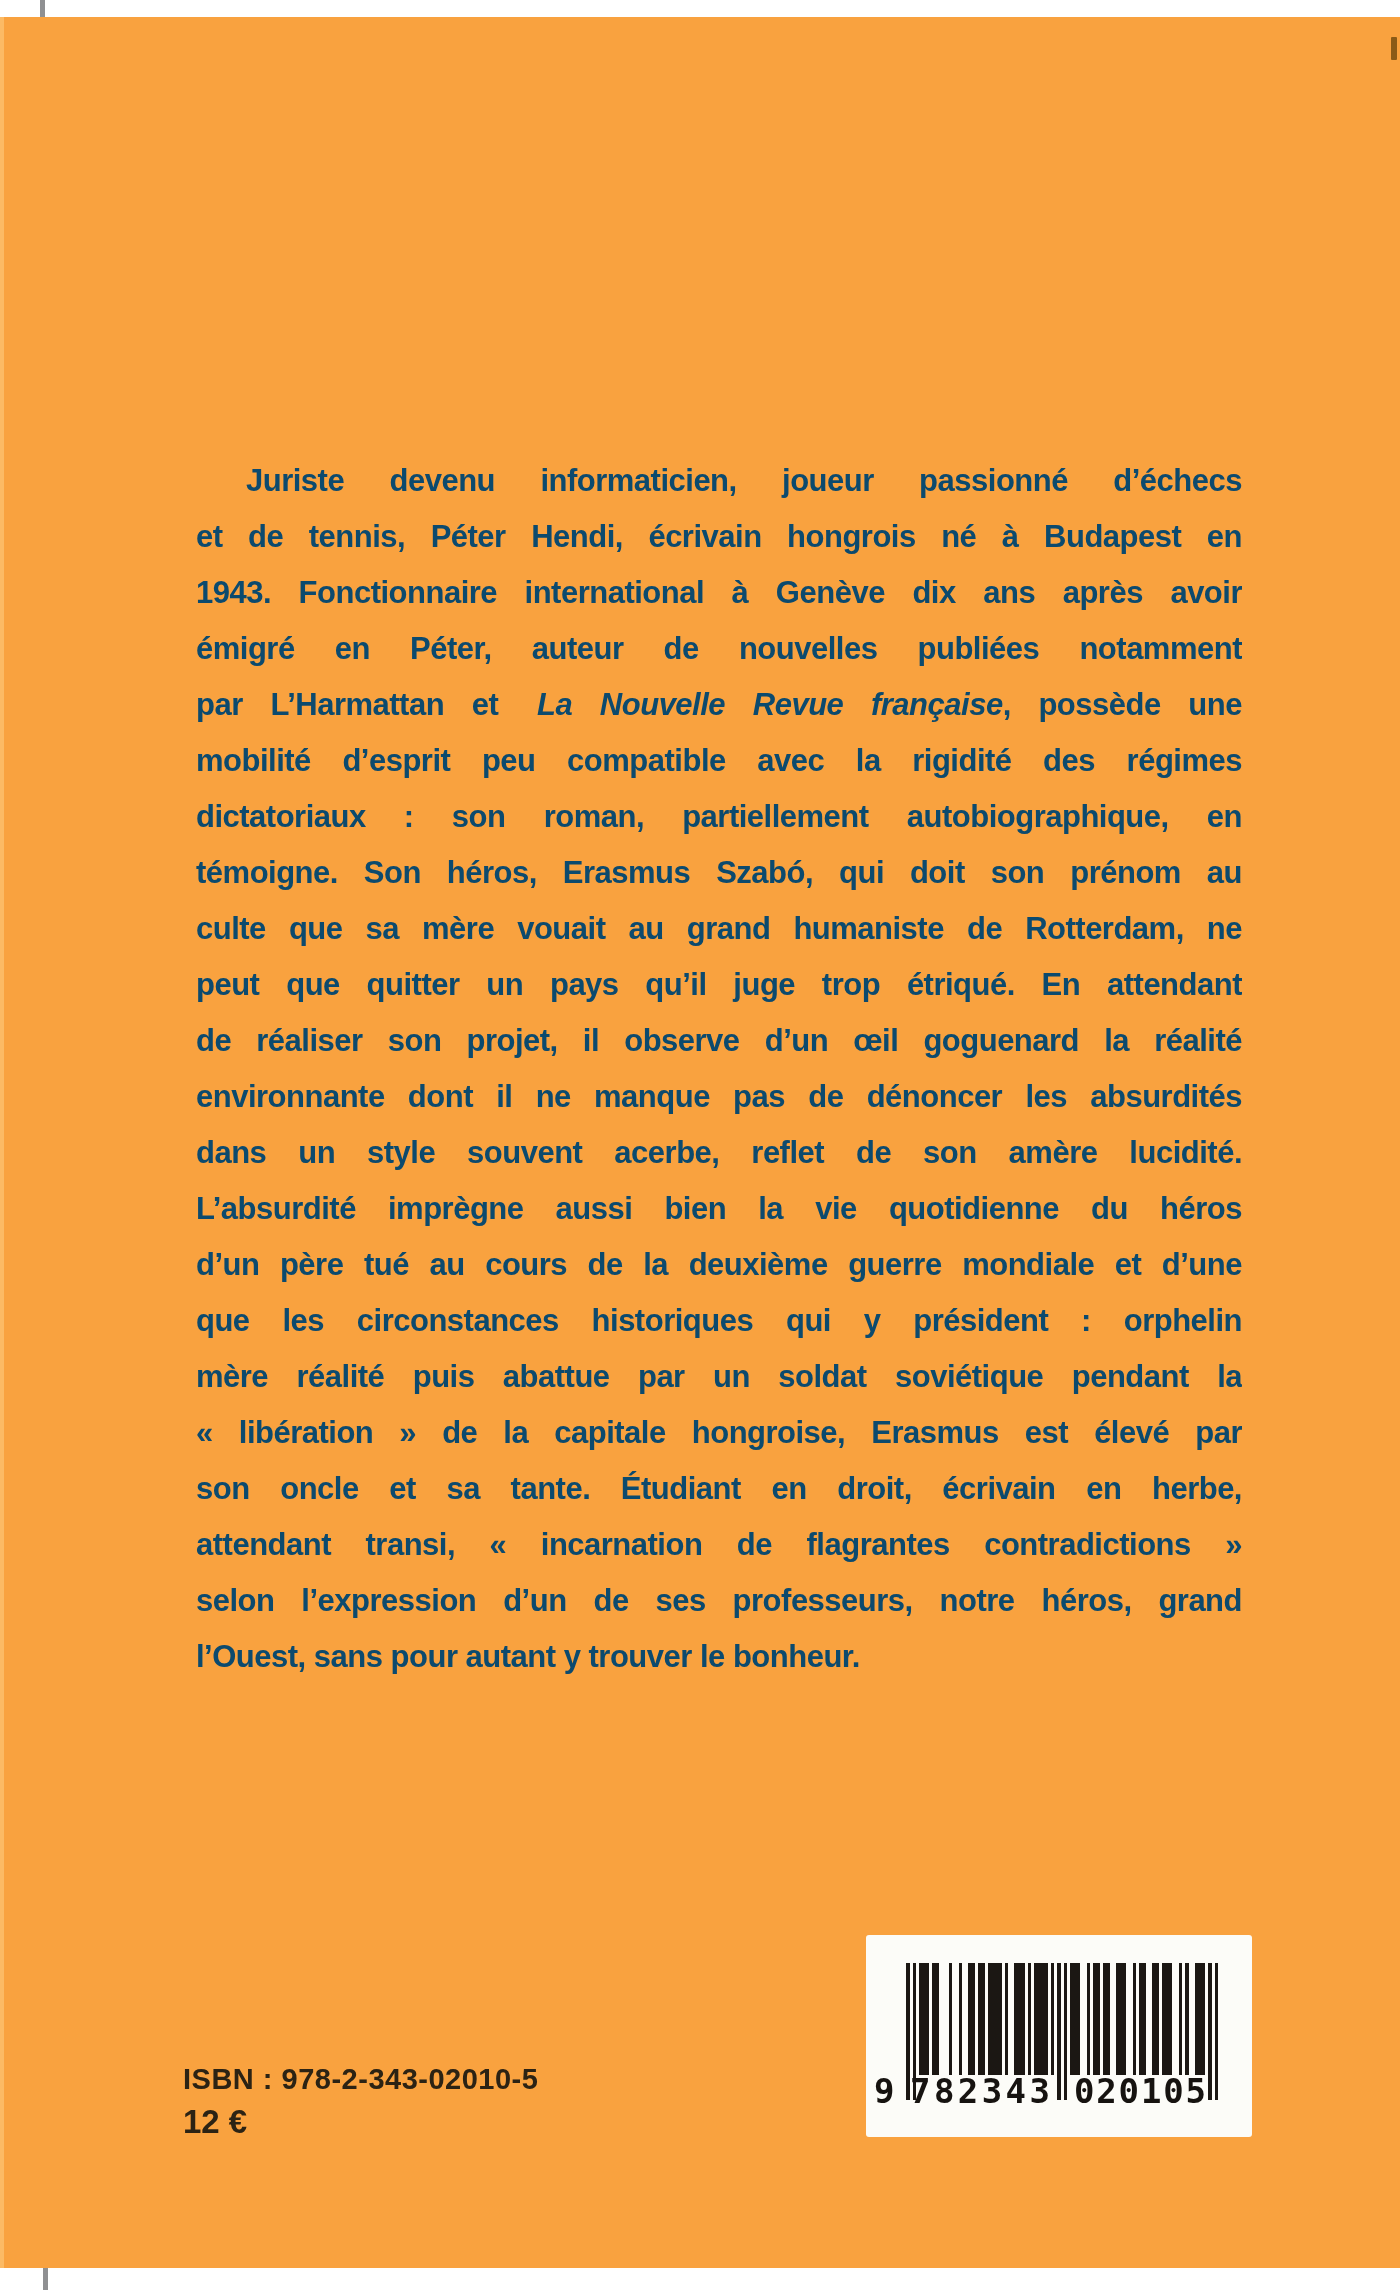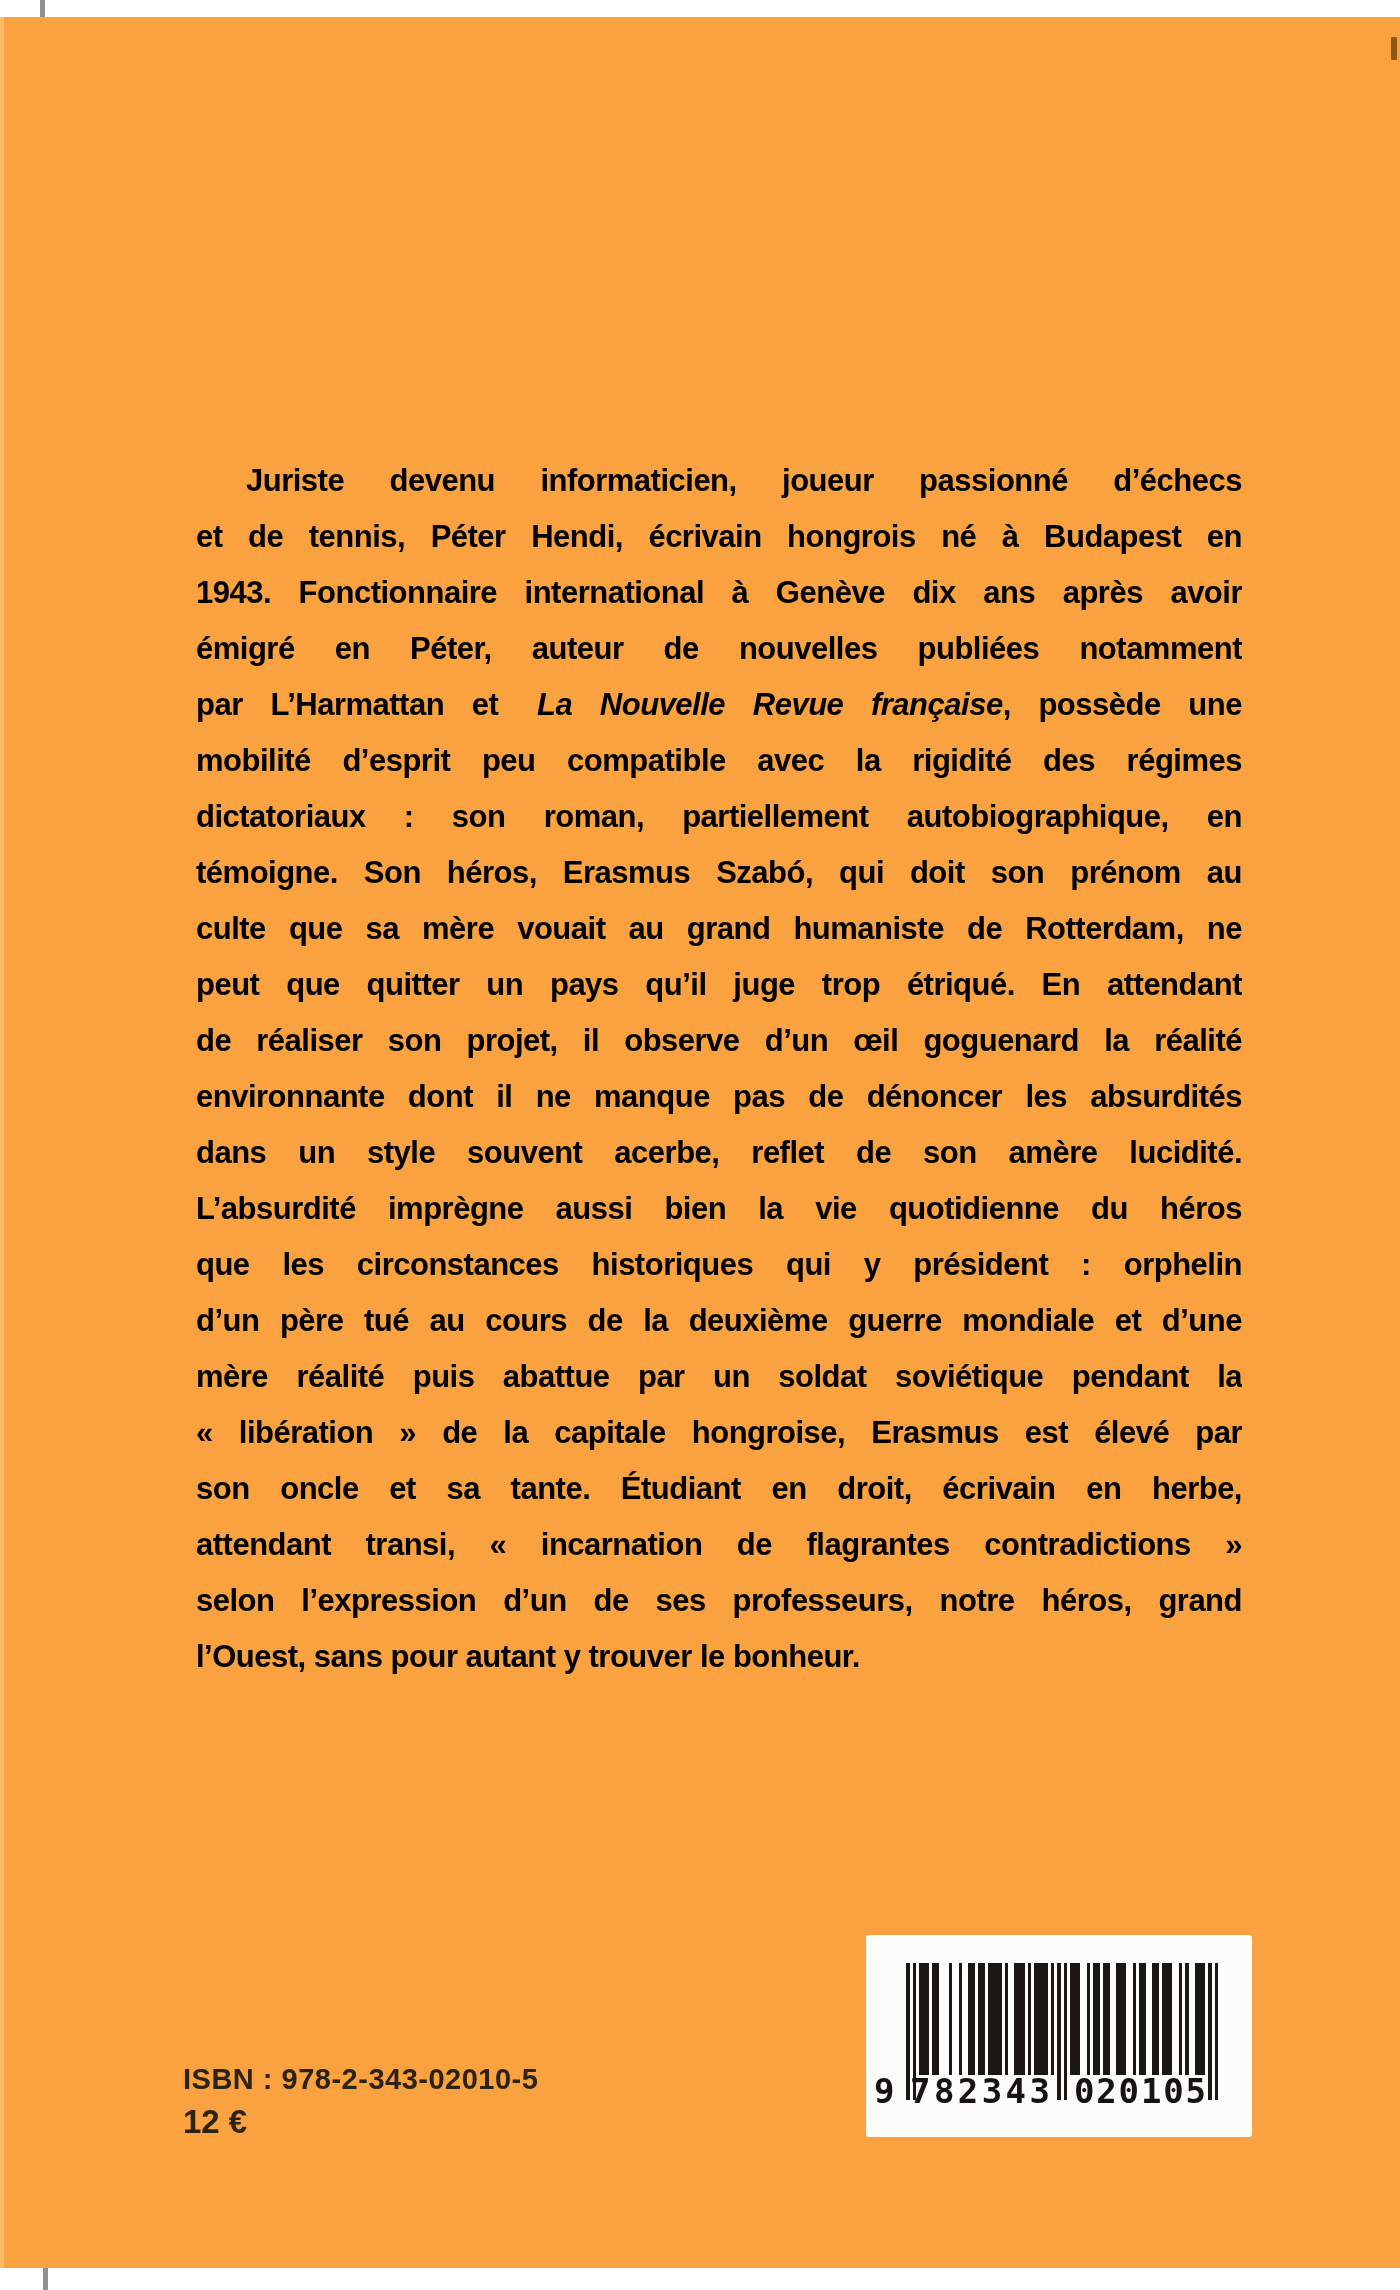--- a/index.html
+++ b/index.html
@@ -18,21 +18,21 @@
   .reg-mark{position:absolute;background:#8f9092;}
   .reg-mark.top{left:40px;top:0;width:5px;height:18px;}
   .reg-mark.bottom{left:43px;top:2268px;width:5px;height:22px;}
   .edge-mark{
     position:absolute;left:1391px;top:20px;width:6px;height:23px;
     background:#8a5a16;border-radius:1px;
   }
   .blurb{
     position:absolute;left:196px;top:436px;width:1046px;
     font-size:31px;font-weight:bold;line-height:56px;
-    letter-spacing:-0.5px;color:#000000;
+    letter-spacing:-0.5px;color:#0c4a6e;
   }
   .blurb-line{
     text-align:justify;text-align-last:justify;
     height:56px;overflow:hidden;
   }
   .blurb-line.indent{text-indent:50px;}
   .blurb-line.last{text-align-last:left;}
   .blurb-line .italic{font-style:italic;margin-left:11px;}
   .isbn-line{
     position:absolute;left:183px;top:2046px;
@@ -80,22 +80,22 @@
       <div class="blurb-line"><span>par L’Harmattan et </span><span class="italic">La Nouvelle Revue française</span><span>, possède une</span></div>
       <div class="blurb-line"><span>mobilité d’esprit peu compatible avec la rigidité des régimes</span></div>
       <div class="blurb-line"><span>dictatoriaux : son roman, partiellement autobiographique, en</span></div>
       <div class="blurb-line"><span>témoigne. Son héros, Erasmus Szabó, qui doit son prénom au</span></div>
       <div class="blurb-line"><span>culte que sa mère vouait au grand humaniste de Rotterdam, ne</span></div>
       <div class="blurb-line"><span>peut que quitter un pays qu’il juge trop étriqué. En attendant</span></div>
       <div class="blurb-line"><span>de réaliser son projet, il observe d’un œil goguenard la réalité</span></div>
       <div class="blurb-line"><span>environnante dont il ne manque pas de dénoncer les absurdités</span></div>
       <div class="blurb-line"><span>dans un style souvent acerbe, reflet de son amère lucidité.</span></div>
       <div class="blurb-line"><span>L’absurdité imprègne aussi bien la vie quotidienne du héros</span></div>
+      <div class="blurb-line"><span>d’un père tué au cours de la deuxième guerre mondiale et d’une</span></div>
       <div class="blurb-line"><span>que les circonstances historiques qui y président : orphelin</span></div>
-      <div class="blurb-line"><span>d’un père tué au cours de la deuxième guerre mondiale et d’une</span></div>
       <div class="blurb-line"><span>mère réalité puis abattue par un soldat soviétique pendant la</span></div>
       <div class="blurb-line"><span>« libération » de la capitale hongroise, Erasmus est élevé par</span></div>
       <div class="blurb-line"><span>son oncle et sa tante. Étudiant en droit, écrivain en herbe,</span></div>
       <div class="blurb-line"><span>attendant transi, « incarnation de flagrantes contradictions »</span></div>
       <div class="blurb-line"><span>selon l’expression d’un de ses professeurs, notre héros, grand</span></div>
       <div class="blurb-line last"><span>l’Ouest, sans pour autant y trouver le bonheur.</span></div>
     </div>
 
   <div class="isbn-line">ISBN : 978-2-343-02010-5</div>
   <div class="price-line">12 €</div>

